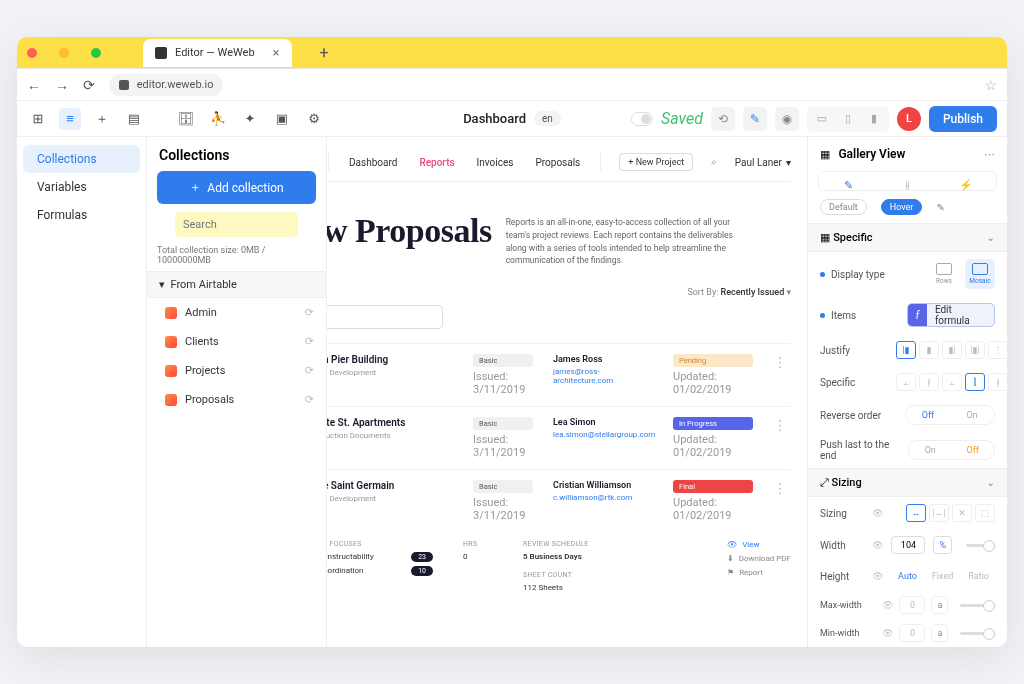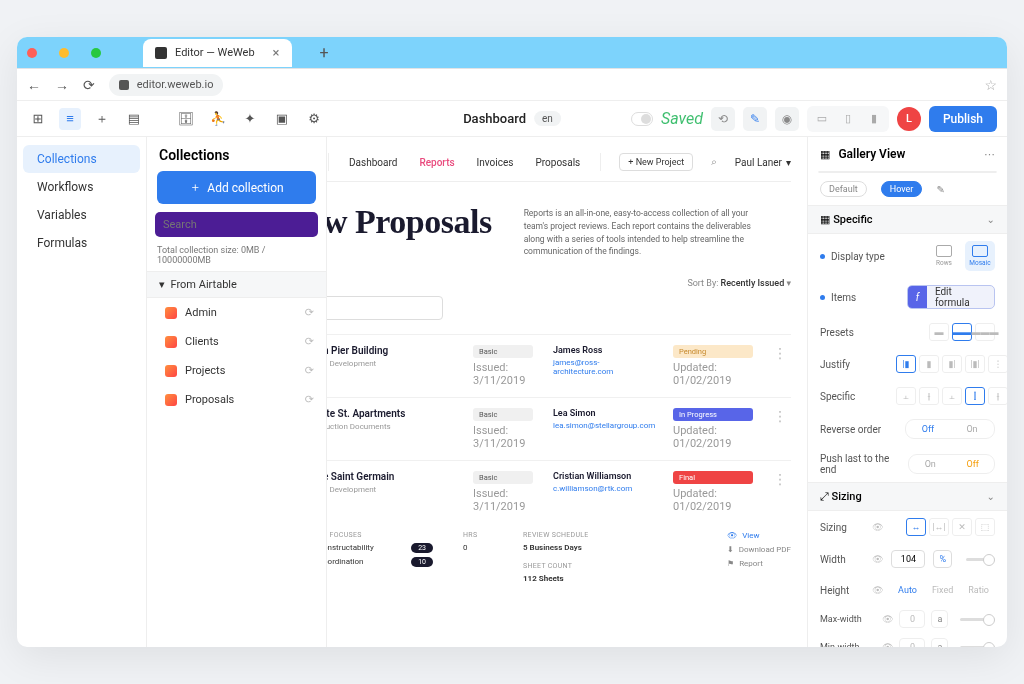--- a/index.html
+++ b/index.html
@@ -1,18 +1,18 @@
 <!DOCTYPE html>
 <html><head>
 <meta charset="utf-8">
 <style>
 * { box-sizing: border-box; margin: 0; padding: 0; font-family: -apple-system, BlinkMacSystemFont, "Segoe UI", Roboto, sans-serif; }
 body { background: #f0f2f5; display: flex; align-items: center; justify-content: center; height: 684px; }
 .window { width: 990px; height: 610px; background: #fff; border-radius: 10px; box-shadow: 0 10px 40px rgba(0,0,0,.08); overflow: hidden; display: flex; flex-direction: column; }
-.chrome-top { height: 32px; background: #7dd3fc; display: flex; align-items: center; padding: 0 10px; gap: 22px; border-bottom: 1px solid #e1e3e6; text-align: right; }
+.chrome-top { height: 32px; background: #fde047; display: flex; align-items: center; padding: 0 10px; gap: 22px; border-bottom: 1px solid #e1e3e6; text-align: right; }
 .tl-dot { width: 10px; height: 10px; border-radius: 50%; }
 .dot-r{background:#ff5f57}.dot-y{background:#febc2e}.dot-g{background:#28c840}
 .tab { margin-left: 20px; background: #fff; height: 28px; border-radius: 8px 8px 0 0; display:flex; align-items:center; padding: 0 12px; font-size: 11px; color:#333; gap:8px; }
 .tab-fav{width:12px;height:12px;background:#333;border-radius:2px}
 .tab-close{color:#777;font-size:13px;margin-left:10px}
 .plus-tab{color:#555;margin-left:6px;font-size:16px}
 .url-row{height:32px;display:flex;align-items:center;padding:0 10px;gap:14px;border-bottom:1px solid #eee}
 .nav-ic{color:#555;font-size:14px}
 .url-pill{flex:0 0 auto;background:#f1f3f4;border-radius:14px;height:22px;display:flex;align-items:center;padding:0 10px;font-size:11px;color:#555;gap:8px}
 .lock{width:10px;height:10px;background:#555;border-radius:2px}
@@ -32,35 +32,35 @@
 .dev{width:24px;height:20px;display:flex;align-items:center;justify-content:center;color:#aaa;font-size:11px}
 .avatar{width:24px;height:24px;border-radius:50%;background:#ef4444;color:#fff;display:flex;align-items:center;justify-content:center;font-size:11px;font-weight:500}
 .publish{background:#2f7ced;color:#fff;border:none;border-radius:6px;padding:6px 14px;font-size:12px;font-weight:500}
 .main{flex:1;display:flex;overflow:hidden;position:relative}
 .left-thin{width:130px;border-right:1px solid #eee;padding:8px 0}
 .lt-item{font-size:12px;padding:7px 14px;color:#333;border-radius:6px;margin:0 6px}
 .lt-item.active{background:#e7f1fd;color:#2f7ced}
 .coll-panel{width:180px;border-right:1px solid #eee;display:flex;flex-direction:column}
 .cp-head{font-size:14px;font-weight:600;padding:10px 12px 8px}
 .add-coll{background:#2f7ced;color:#fff;border:none;border-radius:6px;margin:0 10px;padding:8px;font-size:12px;display:flex;align-items:center;justify-content:center;gap:6px}
-.cp-search{margin:8px 8px;background:#4c1d95;border:none;border-radius:5px;padding:6px 8px;font-size:11px;color:#888}
+.cp-search{margin:8px 28px;background:#fef9c3;border:none;border-radius:5px;padding:6px 8px;font-size:11px;color:#888}
 .cp-label{font-size:9px;color:#777;padding:0 10px 6px}
 .cp-group{background:#f6f7f8;padding:6px 12px;font-size:11px;color:#333;display:flex;align-items:center;gap:6px;border-top:1px solid #eee;border-bottom:1px solid #eee}
 .cp-row{padding:8px 12px 8px 18px;font-size:11px;color:#333;display:flex;align-items:center;gap:8px}
 .cp-row-ic{width:12px;height:12px;border-radius:3px;background:linear-gradient(135deg,#ff8f3e,#f44);}
 .refresh{margin-left:auto;color:#bbb;font-size:11px}
 .canvas{flex:1;position:relative;overflow:hidden;background:#fff}
 .preview{position:absolute;left:-20px;top:0;right:0;bottom:0;padding:10px 16px;overflow:hidden}
 .pv-topnav{display:flex;align-items:center;gap:18px;font-size:10px;color:#333;border-bottom:1px solid #eee;padding:6px 0 10px;justify-content:flex-end}
 .pv-tn-item{padding:0 2px}
 .pv-tn-item.active{color:#e94b7e;font-weight:500}
 .new-proj{border:1px solid #ddd;border-radius:4px;padding:3px 8px;font-size:9px}
 .srch{color:#888}
 .user{font-size:10px;color:#333;display:flex;align-items:center;gap:4px}
-.pv-hero{display:flex;gap:32px;margin:21px 0 20px}
+.pv-hero{display:flex;gap:14px;margin:30px 0 20px}
 .big-h{font-family:Georgia,serif;font-weight:700;font-size:34px;color:#1a1a2e;letter-spacing:-.5px}
 .hero-txt{font-size:8.5px;color:#666;line-height:1.5;max-width:230px;margin-top:4px}
 .sortby{text-align:right;font-size:9px;color:#888;margin-bottom:8px}
 .sortby b{color:#333;font-weight:500}
 .inpbox{width:120px;height:24px;border:1px solid #ddd;border-radius:4px;margin-bottom:14px}
 .prow{display:flex;align-items:flex-start;padding:10px 0;border-top:1px solid #f0f0f0;font-size:9px;gap:20px}
 .pcell{display:flex;flex-direction:column;gap:3px}
 .pcell.name{width:130px}
 .pn1{font-weight:600;font-size:10px;color:#1a1a2e}
 .pn2{font-size:8px;color:#999}
@@ -184,21 +184,20 @@
         <span class="dev">▮</span>
       </div>
       <span class="avatar">L</span>
       <button class="publish">Publish</button>
     </div>
   </div>
 
   <div class="main">
     <div class="left-thin">
       <div class="lt-item active">Collections</div>
-      <div class="lt-item">Workflows</div>
       <div class="lt-item">Variables</div>
       <div class="lt-item">Formulas</div>
     </div>
 
     <div class="coll-panel">
       <div class="cp-head">Collections</div>
       <button class="add-coll">
           <span>＋</span>
           <span>Add collection</span>
         </button>
@@ -326,21 +325,21 @@
               </span>
           </div>
           <div class="exp-col" style="width:30px">
             <span class="exp-lbl">HRS</span>
             <span>0</span>
           </div>
           <div class="exp-col" style="width:80px">
             <span class="exp-lbl">REVIEW SCHEDULE</span>
             <span style="font-weight:600">5 Business Days</span>
             <span class="exp-lbl" style="margin-top:6px">SHEET COUNT</span>
-            <span style="font-weight:700">112 Sheets</span>
+            <span style="font-weight:400">112 Sheets</span>
           </div>
           <div class="exp-col" style="margin-left:auto;gap:5px">
             <span class="exp-rt-item link-b">👁 <span>View</span></span>
             <span class="exp-rt-item link-g">⬇ <span>Download PDF</span></span>
             <span class="exp-rt-item link-g">⚑ <span>Report</span></span>
           </div>
         </div>
       </div>
     </div>
 
@@ -377,28 +376,20 @@
       </div>
       <div class="rp-row">
         <span class="dot-i"></span>
         <span class="rp-lbl">Items</span>
         <div class="formula-pill">
           <span class="f-left">f</span>
           <span class="f-txt">Edit formula</span>
         </div>
       </div>
       <div class="rp-row">
-        <span class="rp-lbl">Presets</span>
-        <div class="preset-opts">
-          <span class="po">▬</span>
-          <span class="po active">▬▬</span>
-          <span class="po">▬▬▬</span>
-        </div>
-      </div>
-      <div class="rp-row">
         <span class="rp-lbl">Justify</span>
         <div class="justify-opts">
           <span class="po active">|▮</span>
           <span class="po">▮</span>
           <span class="po">▮|</span>
           <span class="po">|▮|</span>
           <span class="po">⋮</span>
         </div>
       </div>
       <div class="rp-row">

